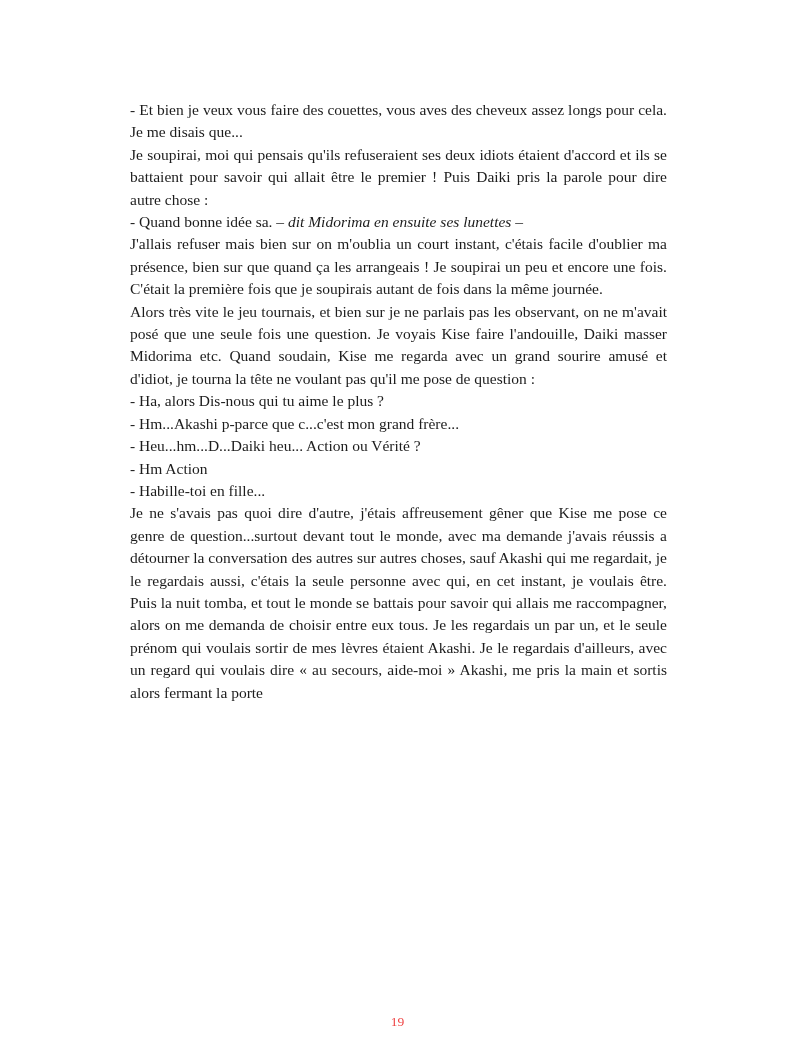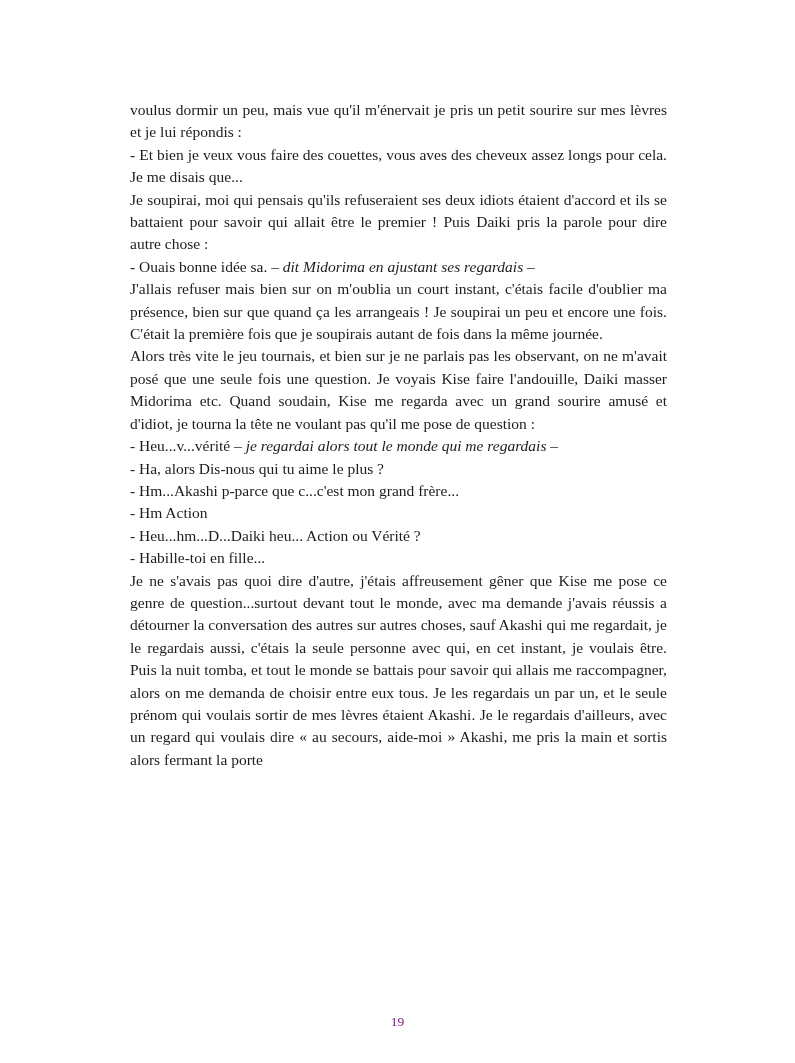--- a/index.html
+++ b/index.html
@@ -34,36 +34,34 @@
   .italic {
     font-style: italic;
   }
   .page-number {
     position: absolute;
     left: 0;
     right: 0;
     top: 1014px;
     text-align: center;
     font-size: 13.5px;
-    color: #701a75;
+    color: #ef4444;
   }
 </style>
 </head>
 <body>
 
 <div class="page">
   <div class="text-block">
-      <p><span>voulus dormir un peu, mais vue qu'il m'énervait je pris un petit sourire sur mes lèvres et je lui répondis :</span></p>
       <p><span>- Et bien je veux vous faire des couettes, vous aves des cheveux assez longs pour cela. Je me disais que...</span></p>
       <p><span>Je soupirai, moi qui pensais qu'ils refuseraient ses deux idiots étaient d'accord et ils se battaient pour savoir qui allait être le premier ! Puis Daiki pris la parole pour dire autre chose :</span></p>
-      <p><span>- Ouais bonne idée sa. </span><span class="italic">– dit Midorima en ajustant ses regardais –</span></p>
+      <p><span>- Quand bonne idée sa. </span><span class="italic">– dit Midorima en ensuite ses lunettes –</span></p>
       <p><span>J'allais refuser mais bien sur on m'oublia un court instant, c'étais facile d'oublier ma présence, bien sur que quand ça les arrangeais ! Je soupirai un peu et encore une fois. C'était la première fois que je soupirais autant de fois dans la même journée.</span></p>
       <p><span>Alors très vite le jeu tournais, et bien sur je ne parlais pas les observant, on ne m'avait posé que une seule fois une question. Je voyais Kise faire l'andouille, Daiki masser Midorima etc. Quand soudain, Kise me regarda avec un grand sourire amusé et d'idiot, je tourna la tête ne voulant pas qu'il me pose de question :</span></p>
-      <p><span>- Heu...v...vérité </span><span class="italic">– je regardai alors tout le monde qui me regardais –</span></p>
       <p><span>- Ha, alors Dis-nous qui tu aime le plus ?</span></p>
       <p><span>- Hm...Akashi p-parce que c...c'est mon grand frère...</span></p>
+      <p><span>- Heu...hm...D...Daiki heu... Action ou Vérité ?</span></p>
       <p><span>- Hm Action</span></p>
-      <p><span>- Heu...hm...D...Daiki heu... Action ou Vérité ?</span></p>
       <p><span>- Habille-toi en fille...</span></p>
       <p><span>Je ne s'avais pas quoi dire d'autre, j'étais affreusement gêner que Kise me pose ce genre de question...surtout devant tout le monde, avec ma demande j'avais réussis a détourner la conversation des autres sur autres choses, sauf Akashi qui me regardait, je le regardais aussi, c'étais la seule personne avec qui, en cet instant, je voulais être. Puis la nuit tomba, et tout le monde se battais pour savoir qui allais me raccompagner, alors on me demanda de choisir entre eux tous. Je les regardais un par un, et le seule prénom qui voulais sortir de mes lèvres étaient Akashi. Je le regardais d'ailleurs, avec un regard qui voulais dire « au secours, aide-moi » Akashi, me pris la main et sortis alors fermant la porte</span></p>
     </div>
   <div class="page-number">19</div>
 </div>
 
 </body></html>

